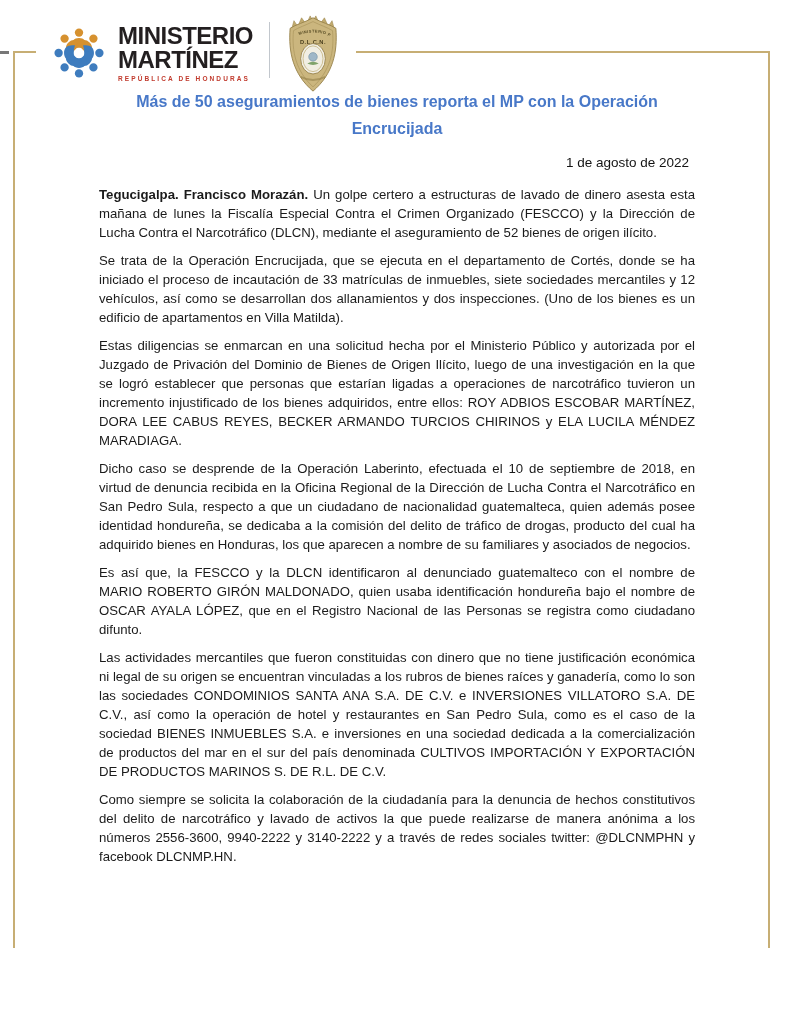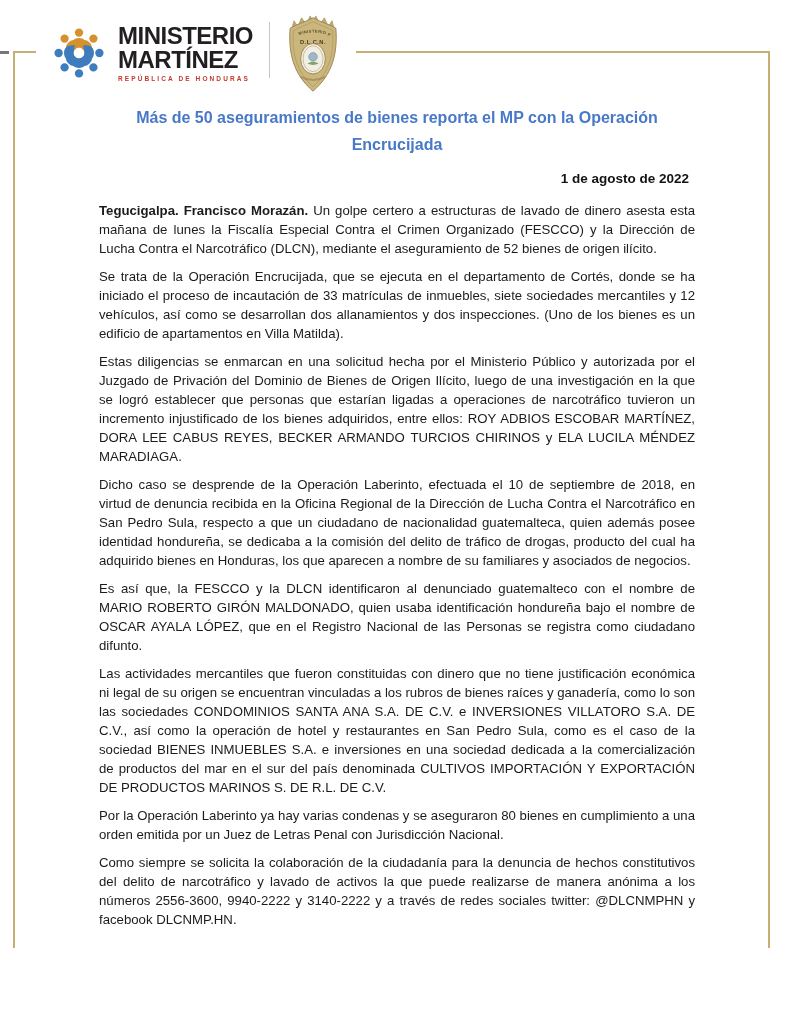--- a/index.html
+++ b/index.html
@@ -16,23 +16,23 @@
   .header { position:absolute; left:36px; top:8px; z-index:2; background:#fff;
             display:flex; align-items:center; padding:4px 14px 6px 14px; }
   .logo-mark { width:58px; height:64px; }
   .wordmark { margin-left:10px; }
   .org-line { font-weight:700; color:#231f20; font-size:24px; line-height:24px; letter-spacing:-0.5px; }
   .org-subtitle { margin-top:3px; font-size:6.5px; font-weight:700; color:#C13A2D; letter-spacing:2.1px; }
   .divider { width:1px; height:56px; background:#c2c7cd; margin:0 14px 6px 16px; }
   .badge { width:58px; height:80px; margin-top:2px; }
 
   
-  .content { position:absolute; left:99px; top:104px; width:596px; z-index:2; }
+  .content { position:absolute; left:99px; top:88px; width:596px; z-index:2; }
   .title { color:#4878C8; font-weight:700; font-size:16px; line-height:27px; text-align:center; }
-  .date { text-align:right; font-weight:700; font-size:13.5px; margin-top:13px; padding-right:6px; color:#131313; }
+  .date { text-align:right; font-weight:400; font-size:13.5px; margin-top:13px; padding-right:6px; color:#131313; }
   .body-text .para { font-size:13.2px; line-height:19px; text-align:justify; margin-top:9px; color:#1b1b1b; }
   .body-text .para:first-child { margin-top:15px; }
   .body-text .para strong { font-weight:700; }
 
   
   .footer { position:absolute; left:240px; right:23px; top:972px; z-index:2;
             display:flex; justify-content:flex-end; }
   .footer-box { background:#fff; padding:6px 18px; display:flex; align-items:center; gap:15px; }
   .footer-label { font-weight:700; font-size:17px; letter-spacing:2.4px; color:#1c1c1c; white-space:nowrap; }
   .footer-sep { font-weight:400; font-size:20px; color:#222; transform:translateY(-1px); }
@@ -121,21 +121,20 @@
   <div class="content">
     <div class="title">Más de 50 aseguramientos de bienes reporta el MP con la Operación Encrucijada</div>
     <div class="date">1 de agosto de 2022</div>
     <div class="body-text">
         <p class="para"><strong>Tegucigalpa. Francisco Morazán. </strong>Un golpe certero a estructuras de lavado de dinero asesta esta mañana de lunes la Fiscalía Especial Contra el Crimen Organizado (FESCCO) y la Dirección de Lucha Contra el Narcotráfico (DLCN), mediante el aseguramiento de 52 bienes de origen ilícito.</p>
         <p class="para">Se trata de la Operación Encrucijada, que se ejecuta en el departamento de Cortés, donde se ha iniciado el proceso de incautación de 33 matrículas de inmuebles, siete sociedades mercantiles y 12 vehículos, así como se desarrollan dos allanamientos y dos inspecciones. (Uno de los bienes es un edificio de apartamentos en Villa Matilda).</p>
         <p class="para">Estas diligencias se enmarcan en una solicitud hecha por el Ministerio Público y autorizada por el Juzgado de Privación del Dominio de Bienes de Origen Ilícito, luego de una investigación en la que se logró establecer que personas que estarían ligadas a operaciones de narcotráfico tuvieron un incremento injustificado de los bienes adquiridos, entre ellos: ROY ADBIOS ESCOBAR MARTÍNEZ, DORA LEE CABUS REYES, BECKER ARMANDO TURCIOS CHIRINOS y ELA LUCILA MÉNDEZ MARADIAGA.</p>
         <p class="para">Dicho caso se desprende de la Operación Laberinto, efectuada el 10 de septiembre de 2018, en virtud de denuncia recibida en la Oficina Regional de la Dirección de Lucha Contra el Narcotráfico en San Pedro Sula, respecto a que un ciudadano de nacionalidad guatemalteca, quien además posee identidad hondureña, se dedicaba a la comisión del delito de tráfico de drogas, producto del cual ha adquirido bienes en Honduras, los que aparecen a nombre de su familiares y asociados de negocios.</p>
         <p class="para">Es así que, la FESCCO y la DLCN identificaron al denunciado guatemalteco con el nombre de MARIO ROBERTO GIRÓN MALDONADO, quien usaba identificación hondureña bajo el nombre de OSCAR AYALA LÓPEZ, que en el Registro Nacional de las Personas se registra como ciudadano difunto.</p>
         <p class="para">Las actividades mercantiles que fueron constituidas con dinero que no tiene justificación económica ni legal de su origen se encuentran vinculadas a los rubros de bienes raíces y ganadería, como lo son las sociedades CONDOMINIOS SANTA ANA S.A. DE C.V.  e INVERSIONES VILLATORO S.A. DE C.V., así como la operación de hotel y restaurantes en San Pedro Sula, como es el caso de la sociedad BIENES INMUEBLES S.A. e inversiones en una sociedad dedicada a la comercialización de productos del mar en el sur del país denominada CULTIVOS IMPORTACIÓN Y EXPORTACIÓN DE PRODUCTOS MARINOS S. DE R.L. DE C.V.</p>
-        <p class="para">Por la Operación Laberinto ya hay varias condenas y se aseguraron 80 bienes en cumplimiento a una orden emitida por un Juez de Letras Penal con Jurisdicción Nacional.</p>
         <p class="para">Como siempre se solicita la colaboración de la ciudadanía para la denuncia de hechos constitutivos del delito de narcotráfico y lavado de activos la que puede realizarse de manera anónima a los números 2556-3600, 9940-2222 y 3140-2222 y a través de redes sociales twitter: @DLCNMPHN y facebook DLCNMP.HN.</p>
       </div>
   </div>
 
   <div class="footer">
     <div class="footer-box">
       <span class="footer-label">MP INFORMATIVO</span>
       <span class="footer-sep">|</span>
       <span class="footer-label">IMPORTACIÓN NO</span>
     </div>

